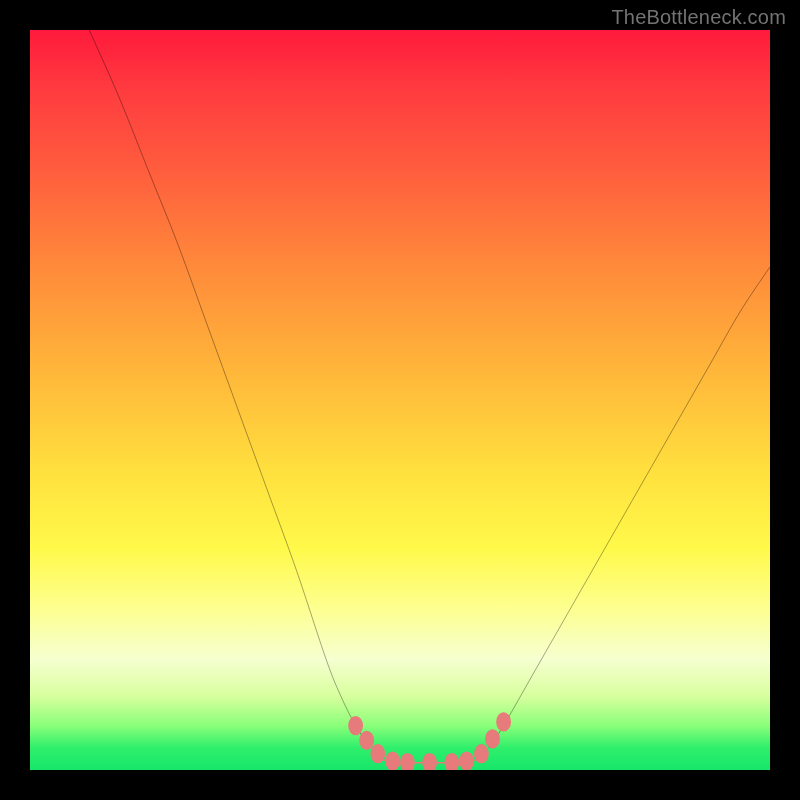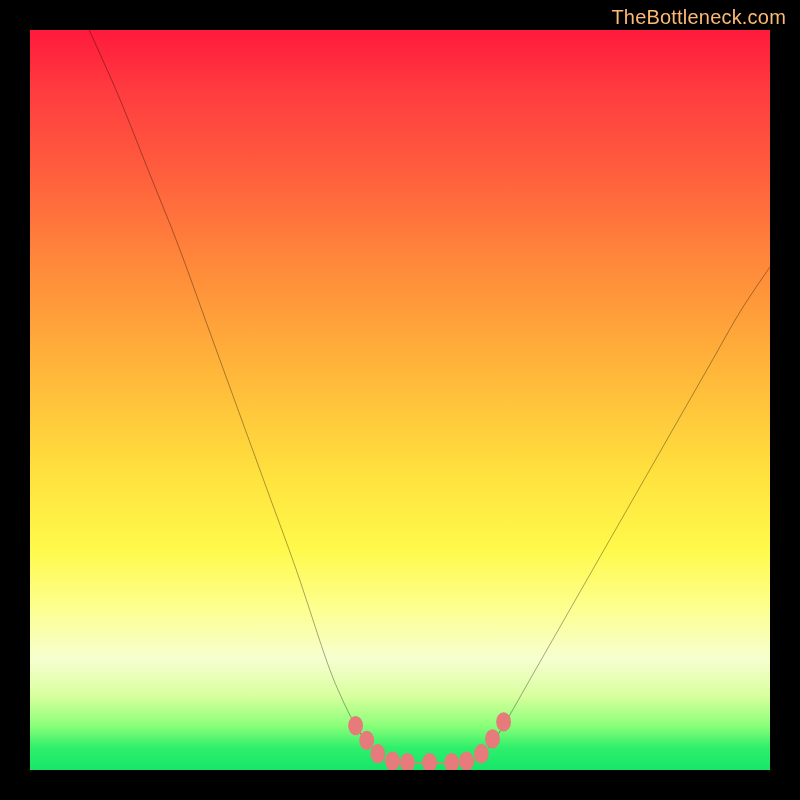--- a/index.html
+++ b/index.html
@@ -48,21 +48,21 @@
   .curves {
     position: absolute;
     left: 0; top: 0;
     width: 740px;
     height: 740px;
   }
   .attribution {
     position: absolute;
     top: 6px;
     right: 14px;
-    color: #fdba74;
+    color: #737373;
     font-size: 20px;
     font-weight: 500;
     letter-spacing: 0.2px;
     user-select: none;
   }
 </style>
 </head>
 <body>
 
 <div class="frame">

